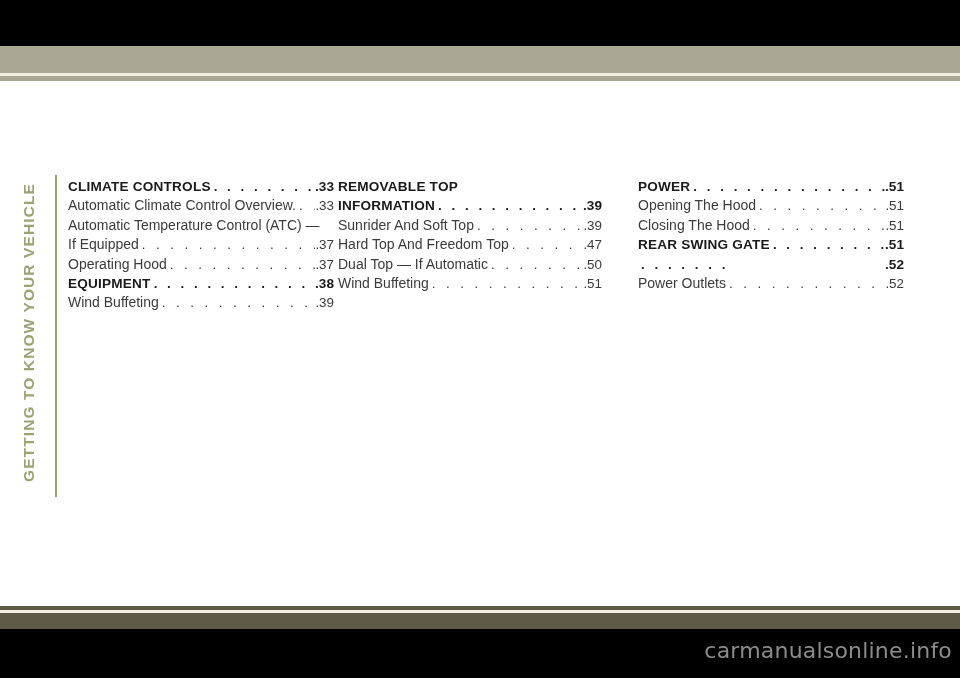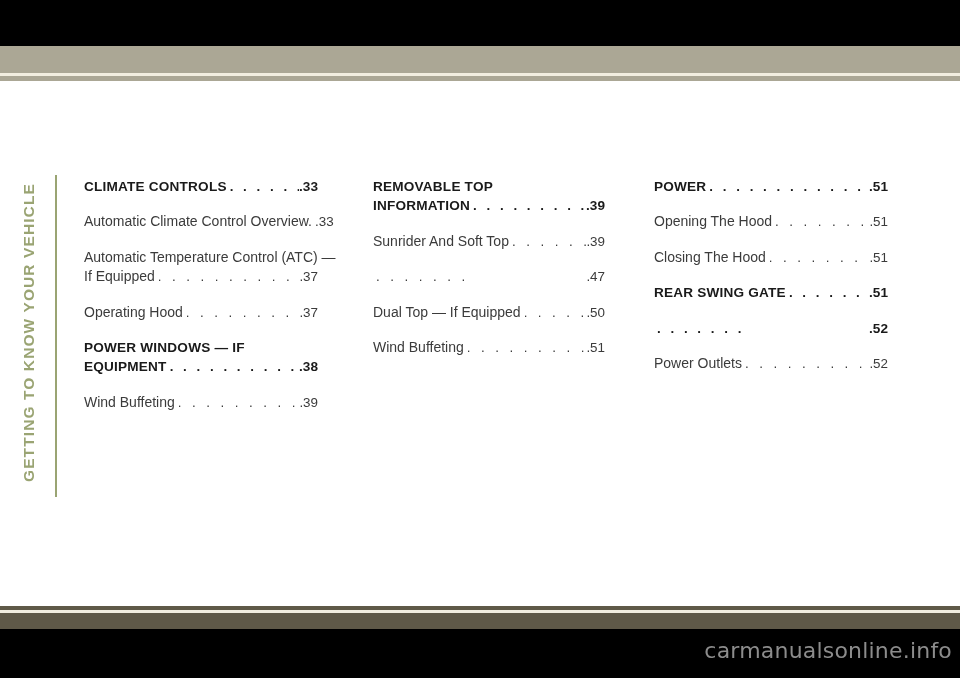--- a/index.html
+++ b/index.html
@@ -118,28 +118,28 @@
     position: absolute;
     left: 0;
     top: 96px;
     width: 960px;
   }
   .col {
     position: absolute;
     top: 0;
   }
   .col-1 { left: 68px;  width: 266px; }
-  .col-2 { left: 357px; width: 264px; }
+  .col-2 { left: 338px; width: 264px; }
   .col-3 { left: 638px; width: 266px; }
 
   .entry {
     display: block;
     position: relative;
     line-height: 19.4px;
-    margin: 16px;
+    margin: 0;
   }
   .entry + .entry { margin-top: 0px; }
 
   .entry-head {
     margin-top: 9px;
   }
   .entry-head:first-child {
     margin-top: 0;
   }
 
@@ -267,25 +267,20 @@
             </div>
           </div>
           <div class="entry">
             <div class="row">
               <span class="lbl">Operating Hood</span>
               <span class="leader">. . . . . . . . . . . . . . .</span>
               <span class="pg">.37</span>
             </div>
           </div>
           <div class="entry entry-head">
-            <div class="row">
-              <span class="lbl">POWER WINDOWS — IF</span>
-              <span class="leader none"></span>
-              <span class="pg"></span>
-            </div>
             <div class="row contline">
               <span class="lbl">EQUIPMENT</span>
               <span class="leader">. . . . . . . . . . . . . . .</span>
               <span class="pg">.38</span>
             </div>
           </div>
           <div class="entry">
             <div class="row">
               <span class="lbl">Wind Buffeting</span>
               <span class="leader">. . . . . . . . . . . . . . .</span>
@@ -308,27 +303,28 @@
           </div>
           <div class="entry">
             <div class="row">
               <span class="lbl">Sunrider And Soft Top</span>
               <span class="leader">. . . . . . . . . .</span>
               <span class="pg">.39</span>
             </div>
           </div>
           <div class="entry">
             <div class="row">
+              <span class="lbl">Hard Top And Freedom Top</span>
               <span class="leader">. . . . . . .</span>
               <span class="pg">.47</span>
             </div>
           </div>
           <div class="entry">
             <div class="row">
-              <span class="lbl">Dual Top — If Equipped</span>
+              <span class="lbl">Dual Top — If Automatic</span>
               <span class="leader">. . . . . . . . .</span>
               <span class="pg">.50</span>
             </div>
           </div>
           <div class="entry">
             <div class="row">
               <span class="lbl">Wind Buffeting</span>
               <span class="leader">. . . . . . . . . . . . . .</span>
               <span class="pg">.51</span>
             </div>

